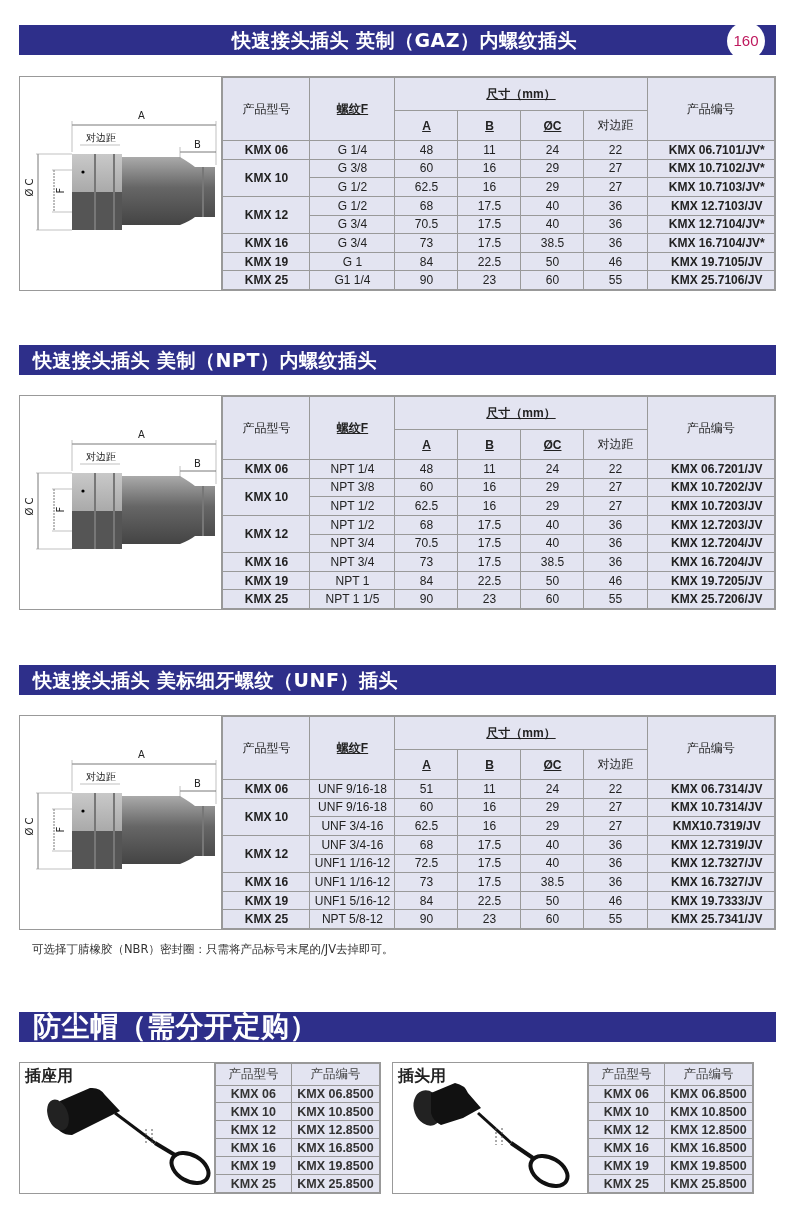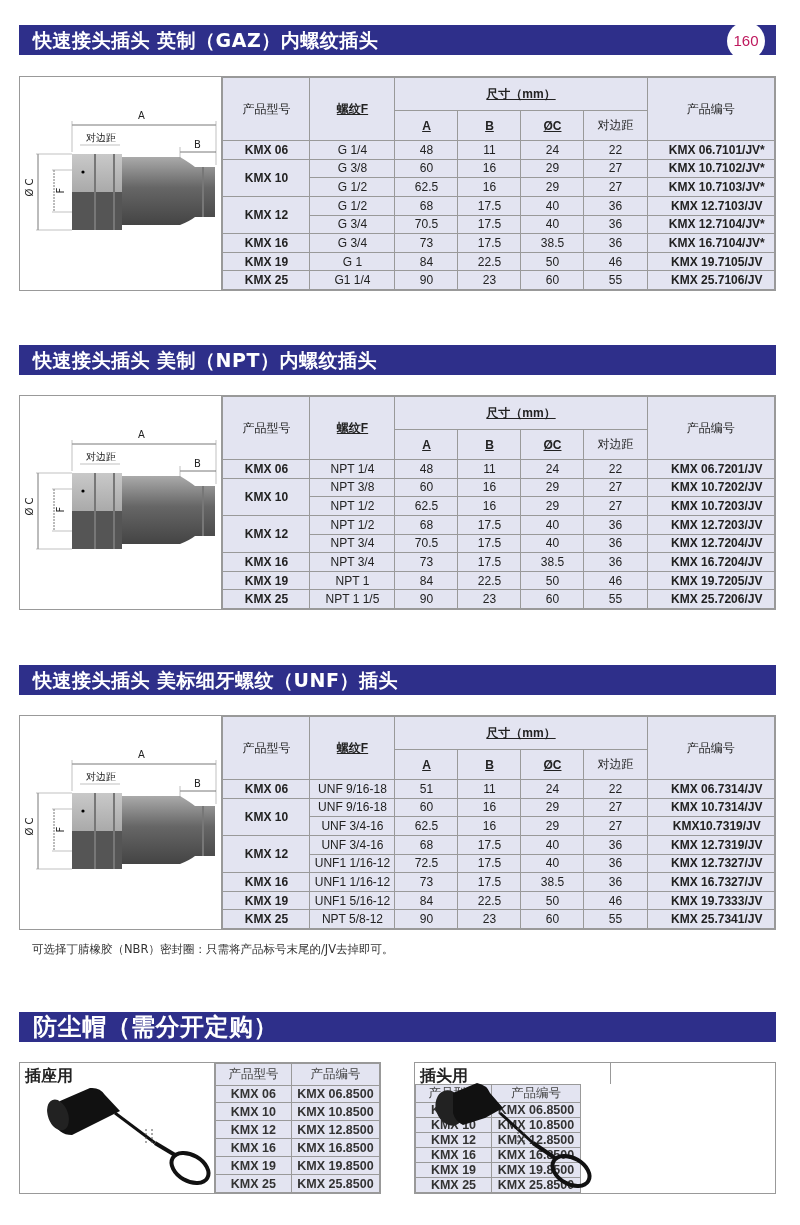--- a/index.html
+++ b/index.html
@@ -22,21 +22,21 @@
   .cap .fig .lab{position:absolute;left:5px;top:3px;font-size:16px;font-weight:bold;}
   .cap table{border-collapse:collapse;width:166px;height:100%;table-layout:fixed;font-family:"Liberation Sans",sans-serif;font-size:12.5px;}
   .cap td,.cap th{border:1px solid #999;background:#e3e4f1;text-align:center;padding:0;}
   .cap th{font-weight:normal;color:#444;}
   .cap td{font-weight:bold;color:#333;}
   svg{position:absolute;left:0;top:0;}
 </style>
 </head>
 <body>
 
-<div class="banner" style="top:25px;">快速接头插头 英制（GAZ）内螺纹插头</div>
+<div class="banner" style="top:25px;text-align:center;">快速接头插头 英制（GAZ）内螺纹插头</div>
 <div class="page-num">160</div>
 
 <div class="spec" style="top:76px;">
   <div class="fig">
     <svg width="203" height="213">
       <defs>
         <linearGradient id="g1" x1="0" y1="0" x2="0" y2="1">
             <stop offset="0" stop-color="#aaa"></stop>
             <stop offset="0.45" stop-color="#666"></stop>
             <stop offset="1" stop-color="#444"></stop>
@@ -418,21 +418,21 @@
           <td>60</td>
           <td>55</td>
           <td class="c">KMX 25.7341/JV</td>
         </tr>
   </tbody>
     </table>
 </div>
 
 <div class="note">可选择丁腈橡胶（NBR）密封圈：只需将产品标号末尾的/JV去掉即可。</div>
 
-<div class="banner" style="top:1012px;font-size:24px;">防尘帽（需分开定购）</div>
+<div class="banner" style="top:1012px;font-size:28px;">防尘帽（需分开定购）</div>
 
 <div class="cap" style="left:19px;">
   <div class="fig">
     <span class="lab">插座用</span>
     <svg width="196" height="130">
       <path d="M40 38 L70 25 Q80 24 85 32 L100 48 L80 58 L52 72 Q38 72 34 58 Z" fill="#111"></path>
       <ellipse cx="38" cy="52" rx="10" ry="16" fill="#222" transform="rotate(-20 38 52)"></ellipse>
       <path d="M95 50 L135 80" stroke="#111" stroke-width="3"></path>
       <line x1="126" y1="66" x2="126" y2="82" stroke="#555" stroke-dasharray="2,2"></line>
       <line x1="132" y1="66" x2="132" y2="82" stroke="#555" stroke-dasharray="2,2"></line>
@@ -471,21 +471,21 @@
           <td>KMX 19.8500</td>
         </tr>
     <tr>
           <td>KMX 25</td>
           <td>KMX 25.8500</td>
         </tr>
   </tbody>
     </table>
 </div>
 
-<div class="cap" style="left:414px;flex-direction:column;">
+<div class="cap" style="left:392px;">
   <div class="fig">
     <span class="lab">插头用</span>
     <svg width="196" height="130">
       <ellipse cx="35" cy="45" rx="14" ry="18" fill="#222" transform="rotate(-20 35 45)"></ellipse>
       <path d="M38 30 L62 20 Q72 22 75 30 L88 45 L70 55 L48 62 Q40 58 38 50 Z" fill="#111"></path>
       <path d="M85 50 L118 80" stroke="#111" stroke-width="3"></path>
       <line x1="103" y1="65" x2="103" y2="82" stroke="#555" stroke-dasharray="2,2"></line>
       <line x1="109" y1="65" x2="109" y2="82" stroke="#555" stroke-dasharray="2,2"></line>
       <path d="M118 80 L140 95" stroke="#111" stroke-width="4"></path>
       <ellipse cx="156" cy="108" rx="20" ry="13" fill="none" stroke="#111" stroke-width="4" transform="rotate(30 156 108)"></ellipse>

